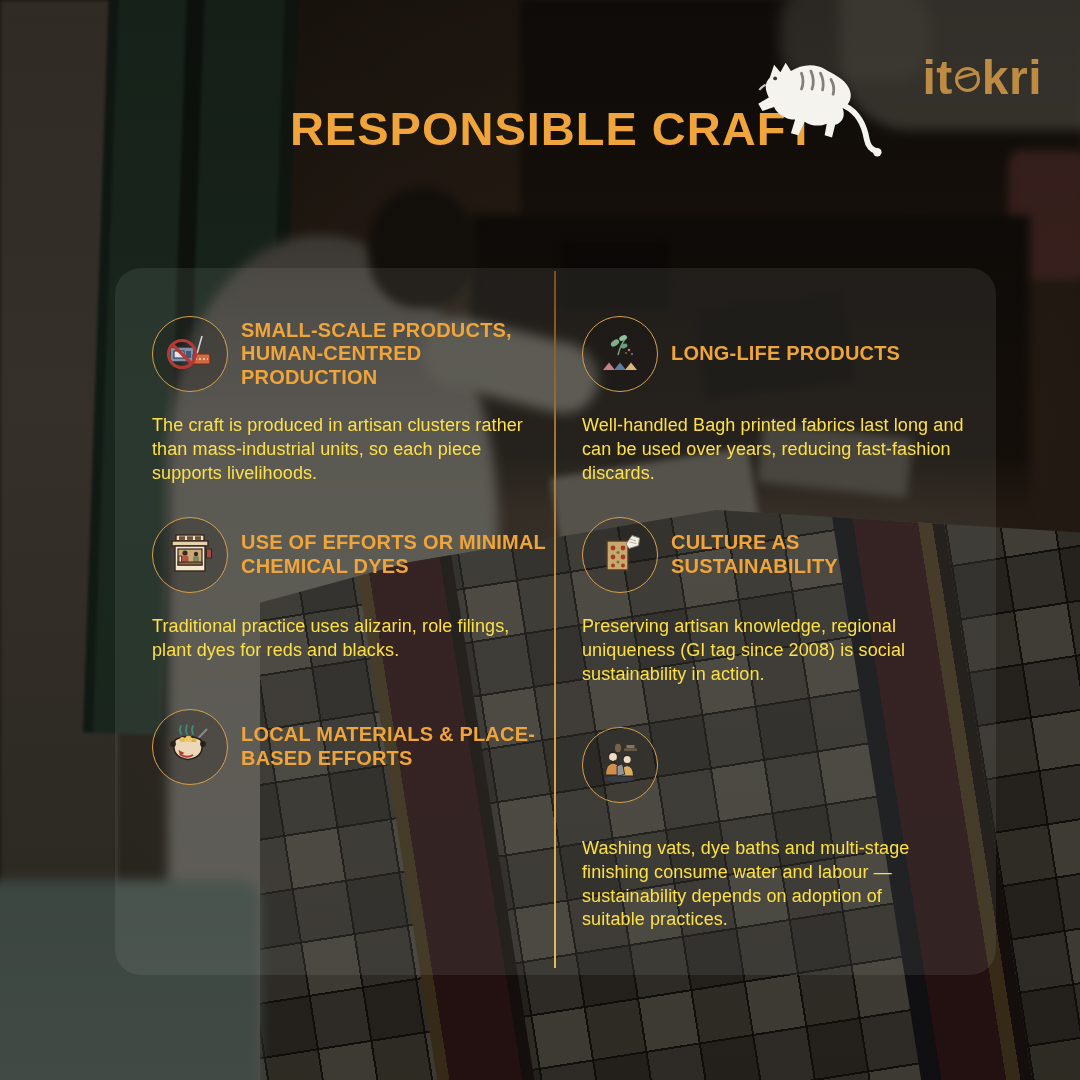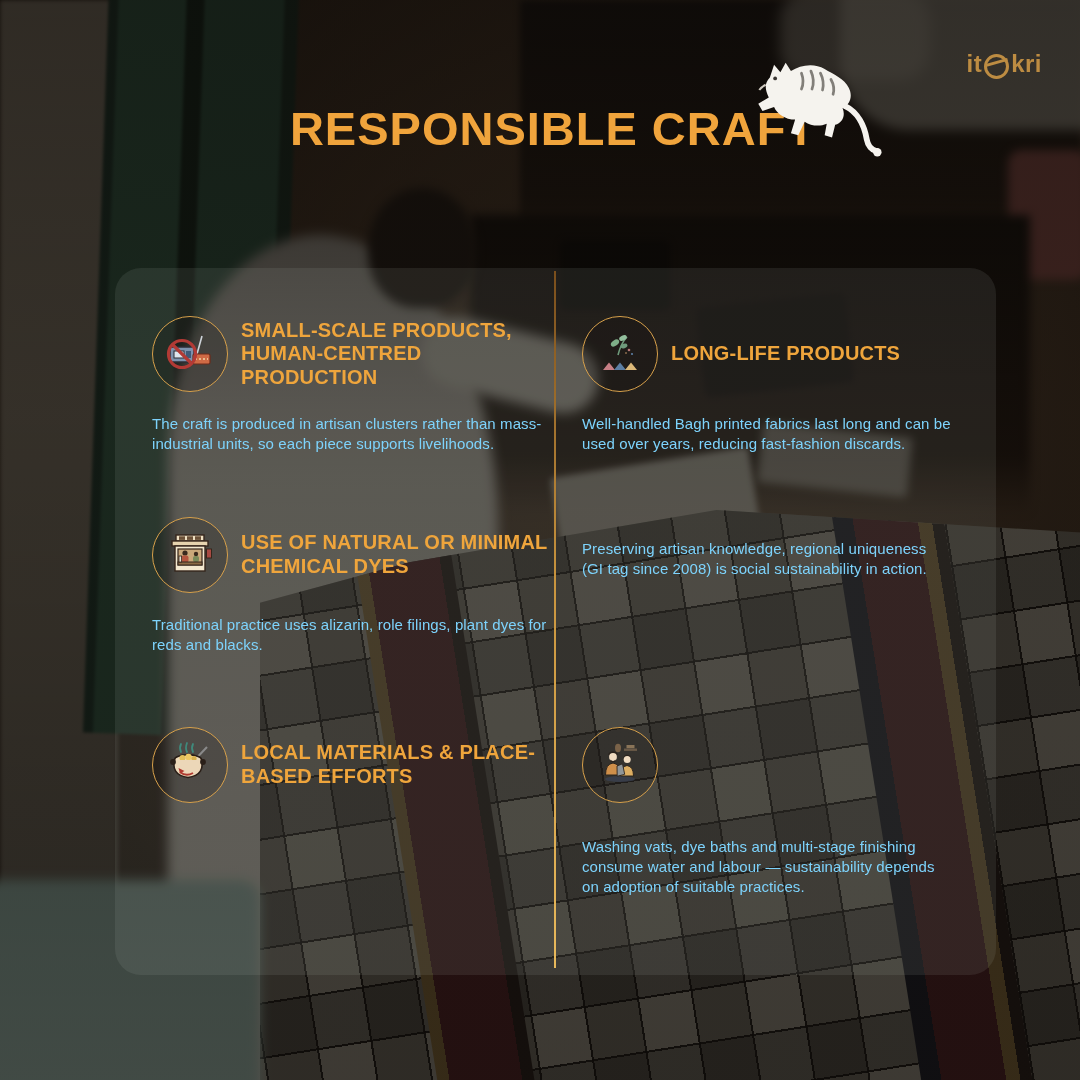--- a/index.html
+++ b/index.html
@@ -52,46 +52,46 @@
   .band-a{left:330px;width:96px;
     background:linear-gradient(90deg,#7c6234 0 12px,#4c1e21 12px 84px,#241a16 84px 96px);}
   .band-b{left:808px;width:110px;
     background:linear-gradient(90deg,#191a24 0 20px,#4c1e21 20px 84px,#7c6234 84px 98px,#241a16 98px 110px);}
   .teal-fabric{position:absolute;left:-20px;top:880px;width:280px;height:230px;filter:blur(6px);
     border-radius:20px;background:linear-gradient(180deg,#8aa79c,#9db8ad);}
   .overlay{position:absolute;inset:0;
     background:linear-gradient(180deg,rgba(9,7,5,.66) 0%,rgba(9,7,5,.58) 38%,rgba(10,8,6,.62) 100%);}
   
   .brand{position:absolute;top:50px;right:38px;display:flex;align-items:center;
-    color:#BD8C42;font-weight:bold;font-size:24px;letter-spacing:.5px;}
+    color:#BD8C42;font-weight:bold;font-size:48px;letter-spacing:.5px;}
   .logo-o{display:inline-block;width:19px;height:19px;border:3.5px solid #BD8C42;border-radius:50%;
     margin:0 2px;position:relative;top:2px;}
   .logo-o::before{content:"";position:absolute;left:-2px;right:-2px;top:4px;height:3.2px;
     background:#BD8C42;transform:rotate(-16deg);}
   .title{position:absolute;left:553px;top:100px;transform:translateX(-50%);
     text-align:center;color:#F0A43C;font-weight:800;font-size:47px;line-height:57px;
     letter-spacing:1px;white-space:nowrap;}
   .tiger{position:absolute;left:742px;top:50px;width:140px;height:118px;}
   
   .panel{position:absolute;left:115px;top:268px;width:881px;height:707px;border-radius:26px;
     background:rgba(198,202,196,.10);}
   .divider{position:absolute;left:554px;top:271px;width:2px;height:697px;
     background:linear-gradient(180deg,#7a4e1c 0%,#c9953f 45%,#e8b95c 100%);}
   
   .card{position:absolute;width:402px;}
   .card-head{display:flex;align-items:center;gap:13px;}
   .icon-ring{width:74px;height:74px;flex:0 0 74px;border:1.6px solid #D8A14B;border-radius:50%;
     display:flex;align-items:center;justify-content:center;background:rgba(15,10,8,.20);}
   .icon-ring svg{width:48px;height:48px;}
   .card-title{margin:0;font-size:20px;font-weight:bold;color:#EFA53C;line-height:1.18;letter-spacing:.2px;}
-  .card-body{margin:22px 0 0;font-size:15px;line-height:1.32;color:#7dd3fc;letter-spacing:.1px;}
+  .card-body{margin:22px 0 0;font-size:18px;line-height:1.32;color:#fde047;letter-spacing:.1px;}
   .row3 .card-body{margin-top:34px;}
   .pos-s1{left:152px;top:316px;} .pos-s2{left:582px;top:316px;}
   .pos-s3{left:152px;top:517px;} .pos-s4{left:582px;top:517px;}
-  .pos-s5{left:152px;top:727px;} .pos-s6{left:582px;top:727px;}
+  .pos-s5{left:152px;top:709px;} .pos-s6{left:582px;top:727px;}
   .t1{max-width:295px;} .t3{max-width:325px;} .t4{max-width:240px;} .t5{max-width:325px;} .t6{max-width:300px;}
   .b2{max-width:382px;} .b3{max-width:400px;} .b4{max-width:352px;} .b5{max-width:372px;} .b6{max-width:362px;}
 </style>
 </head>
 <body>
 
 <div id="canvas">
 
   <div class="photo">
     <div class="floor"></div>
@@ -196,26 +196,44 @@
           <rect x="12" y="18" width="24" height="16" fill="#caa87a" stroke="#35261c" stroke-width="1.2"></rect>
           <circle cx="19" cy="22" r="2.6" fill="#3a2a1e"></circle>
           <rect x="15.5" y="24.5" width="7" height="7" rx="2" fill="#b5563f"></rect>
           <circle cx="30" cy="23" r="2.2" fill="#3a2a1e"></circle>
           <rect x="27" y="25" width="6" height="6" rx="2" fill="#7a8a5a"></rect>
           <rect x="12" y="31" width="24" height="3" fill="#8a6a45" stroke="#35261c" stroke-width="1"></rect>
           <rect x="13" y="25" width="2.6" height="6" fill="#e8e0d0" stroke="#35261c" stroke-width=".8"></rect>
           <rect x="40.5" y="18" width="5" height="9" fill="#a84a42" stroke="#35261c" stroke-width="1"></rect>
         </svg>
       </div>
-      <h3 class="card-title t3">USE OF NATURAL OR MINIMAL CHEMICAL DYES</h3>
+      <h3 class="card-title t3">USE OF EFFORTS OR MINIMAL CHEMICAL DYES</h3>
     </div>
     <p class="card-body b3">Traditional practice uses alizarin, role filings, plant dyes for reds and blacks.</p>
   </section>
 
   <section class="card pos-s4">
+    <div class="card-head">
+      <div class="icon-ring">
+        <svg viewBox="0 0 48 48">
+          <rect x="11" y="10" width="21" height="29" fill="#c9a96b" stroke="#4e3b28" stroke-width="1.4"></rect>
+          <circle cx="17" cy="17" r="2.4" fill="#a23b2e"></circle>
+          <circle cx="27" cy="17" r="2.4" fill="#a23b2e"></circle>
+          <circle cx="17" cy="26" r="2.4" fill="#a23b2e"></circle>
+          <circle cx="27" cy="26" r="2.4" fill="#a23b2e"></circle>
+          <circle cx="22" cy="21.5" r="1.6" fill="#6e7a4a"></circle>
+          <circle cx="22" cy="31" r="1.6" fill="#6e7a4a"></circle>
+          <circle cx="17" cy="34.5" r="2" fill="#a23b2e"></circle>
+          <circle cx="27" cy="34.5" r="2" fill="#a23b2e"></circle>
+          <path d="M30,13 L36,4.5 L43.5,7 L42.5,14.5 L33,17.5 Z" fill="#f4efe4" stroke="#8a8578" stroke-width="1"></path>
+          <path d="M34,8 l6,2 M33.5,11 l7,1.5" stroke="#b7b2a4" stroke-width="1" fill="none"></path>
+        </svg>
+      </div>
+      <h3 class="card-title t4">CULTURE AS SUSTAINABILITY</h3>
+    </div>
     <p class="card-body b4">Preserving artisan knowledge, regional uniqueness (GI tag since 2008) is social sustainability in action.</p>
   </section>
 
   <section class="card pos-s5 row3">
     <div class="card-head">
       <div class="icon-ring">
         <svg viewBox="0 0 48 48">
           <path d="M15,3 q-2,4 0,8 M21,2 q-2,5 0,9 M27,3 q-2,4 0,8" stroke="#3f8a7c" stroke-width="1.8" fill="none" stroke-linecap="round"></path>
           <line x1="41" y1="6" x2="31.5" y2="16" stroke="#8a8a8a" stroke-width="2"></line>
           <ellipse cx="30.5" cy="17.5" rx="3" ry="2" fill="#9a9a9a"></ellipse>

